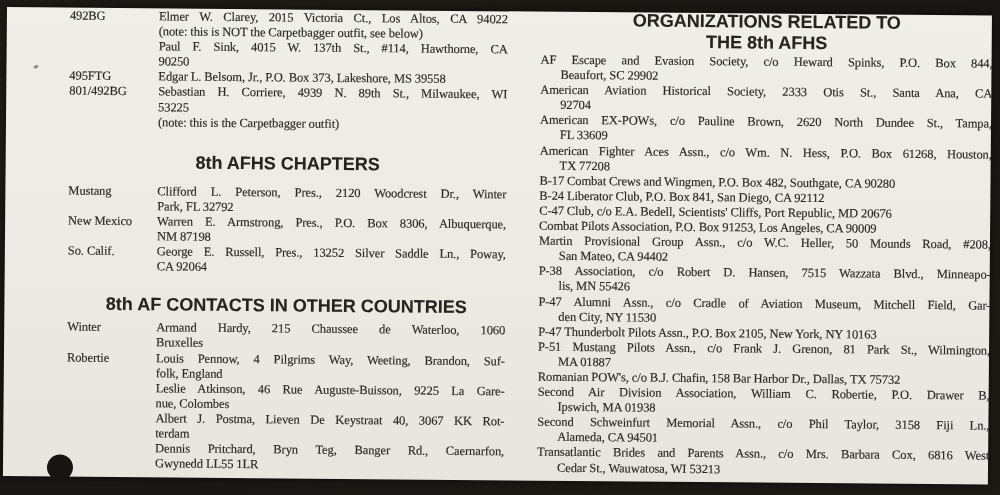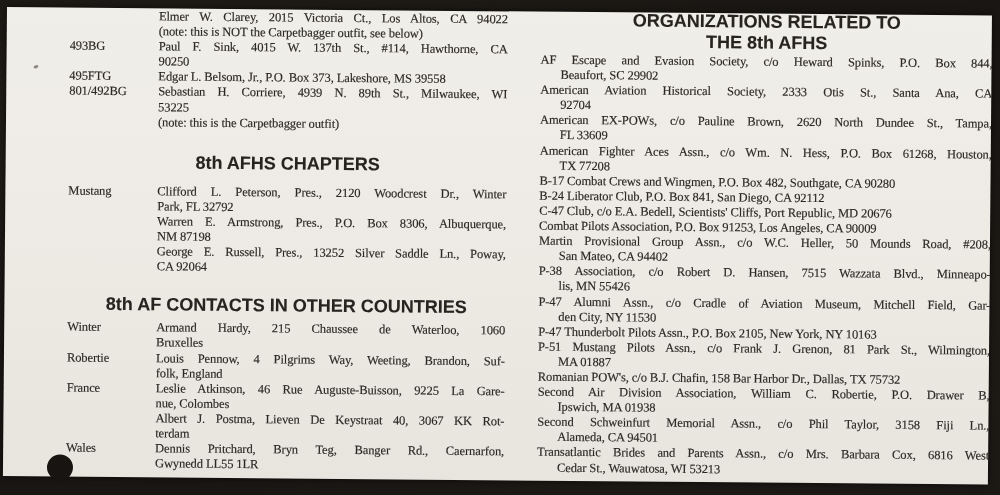--- a/index.html
+++ b/index.html
@@ -52,25 +52,25 @@
     border-radius:50%;background:#8f8b84;transform:rotate(-20deg);
   }
 </style>
 </head>
 <body>
 
 <div class="paper">
 
   <div class="col col-left">
     <div class="dl" id="group-list">
+        <div class="dt">492BG</div>
         <div class="dd">
           <div class="line jl">Elmer W. Clarey, 2015 Victoria Ct., Los Altos, CA 94022</div>
           <div class="line">(note: this is NOT the Carpetbagger outfit, see below)</div>
         </div>
-        <div class="dt">493BG</div>
         <div class="dd">
           <div class="line jl">Paul F. Sink, 4015 W. 137th St., #114, Hawthorne, CA</div>
           <div class="line">90250</div>
         </div>
         <div class="dt">495FTG</div>
         <div class="dd">
           <div class="line">Edgar L. Belsom, Jr., P.O. Box 373, Lakeshore, MS 39558</div>
         </div>
         <div class="dt">801/492BG</div>
         <div class="dd">
@@ -80,52 +80,52 @@
         </div>
       </div>
 
     <h2 class="heading chapters">8th AFHS CHAPTERS</h2>
     <div class="dl" id="chapters-list">
         <div class="dt">Mustang</div>
         <div class="dd">
           <div class="line jl">Clifford L. Peterson, Pres., 2120 Woodcrest Dr., Winter</div>
           <div class="line">Park, FL 32792</div>
         </div>
+        <div class="dt">New Mexico</div>
         <div class="dd">
           <div class="line jl">Warren E. Armstrong, Pres., P.O. Box 8306, Albuquerque,</div>
           <div class="line">NM 87198</div>
         </div>
+        <div class="dt">So. Calif.</div>
         <div class="dd">
           <div class="line jl">George E. Russell, Pres., 13252 Silver Saddle Ln., Poway,</div>
           <div class="line">CA 92064</div>
         </div>
       </div>
 
     <h2 class="heading contacts">8th AF CONTACTS IN OTHER COUNTRIES</h2>
     <div class="dl" id="countries-list">
         <div class="dt">Winter</div>
         <div class="dd">
           <div class="line jl">Armand Hardy, 215 Chaussee de Waterloo, 1060</div>
           <div class="line">Bruxelles</div>
         </div>
         <div class="dt">Robertie</div>
         <div class="dd">
           <div class="line jl">Louis Pennow, 4 Pilgrims Way, Weeting, Brandon, Suf-</div>
           <div class="line">folk, England</div>
         </div>
-        <div class="dt">France</div>
         <div class="dd">
           <div class="line jl">Leslie Atkinson, 46 Rue Auguste-Buisson, 9225 La Gare-</div>
           <div class="line">nue, Colombes</div>
         </div>
         <div class="dd">
           <div class="line jl">Albert J. Postma, Lieven De Keystraat 40, 3067 KK Rot-</div>
           <div class="line">terdam</div>
         </div>
-        <div class="dt">Wales</div>
         <div class="dd">
           <div class="line jl">Dennis Pritchard, Bryn Teg, Banger Rd., Caernarfon,</div>
           <div class="line">Gwynedd LL55 1LR</div>
         </div>
       </div>
   </div>
 
   <div class="col col-right">
     <h2 class="heading"><span>ORGANIZATIONS RELATED TO</span><br><span>THE 8th AFHS</span></h2>
     <div id="orgs-list">

